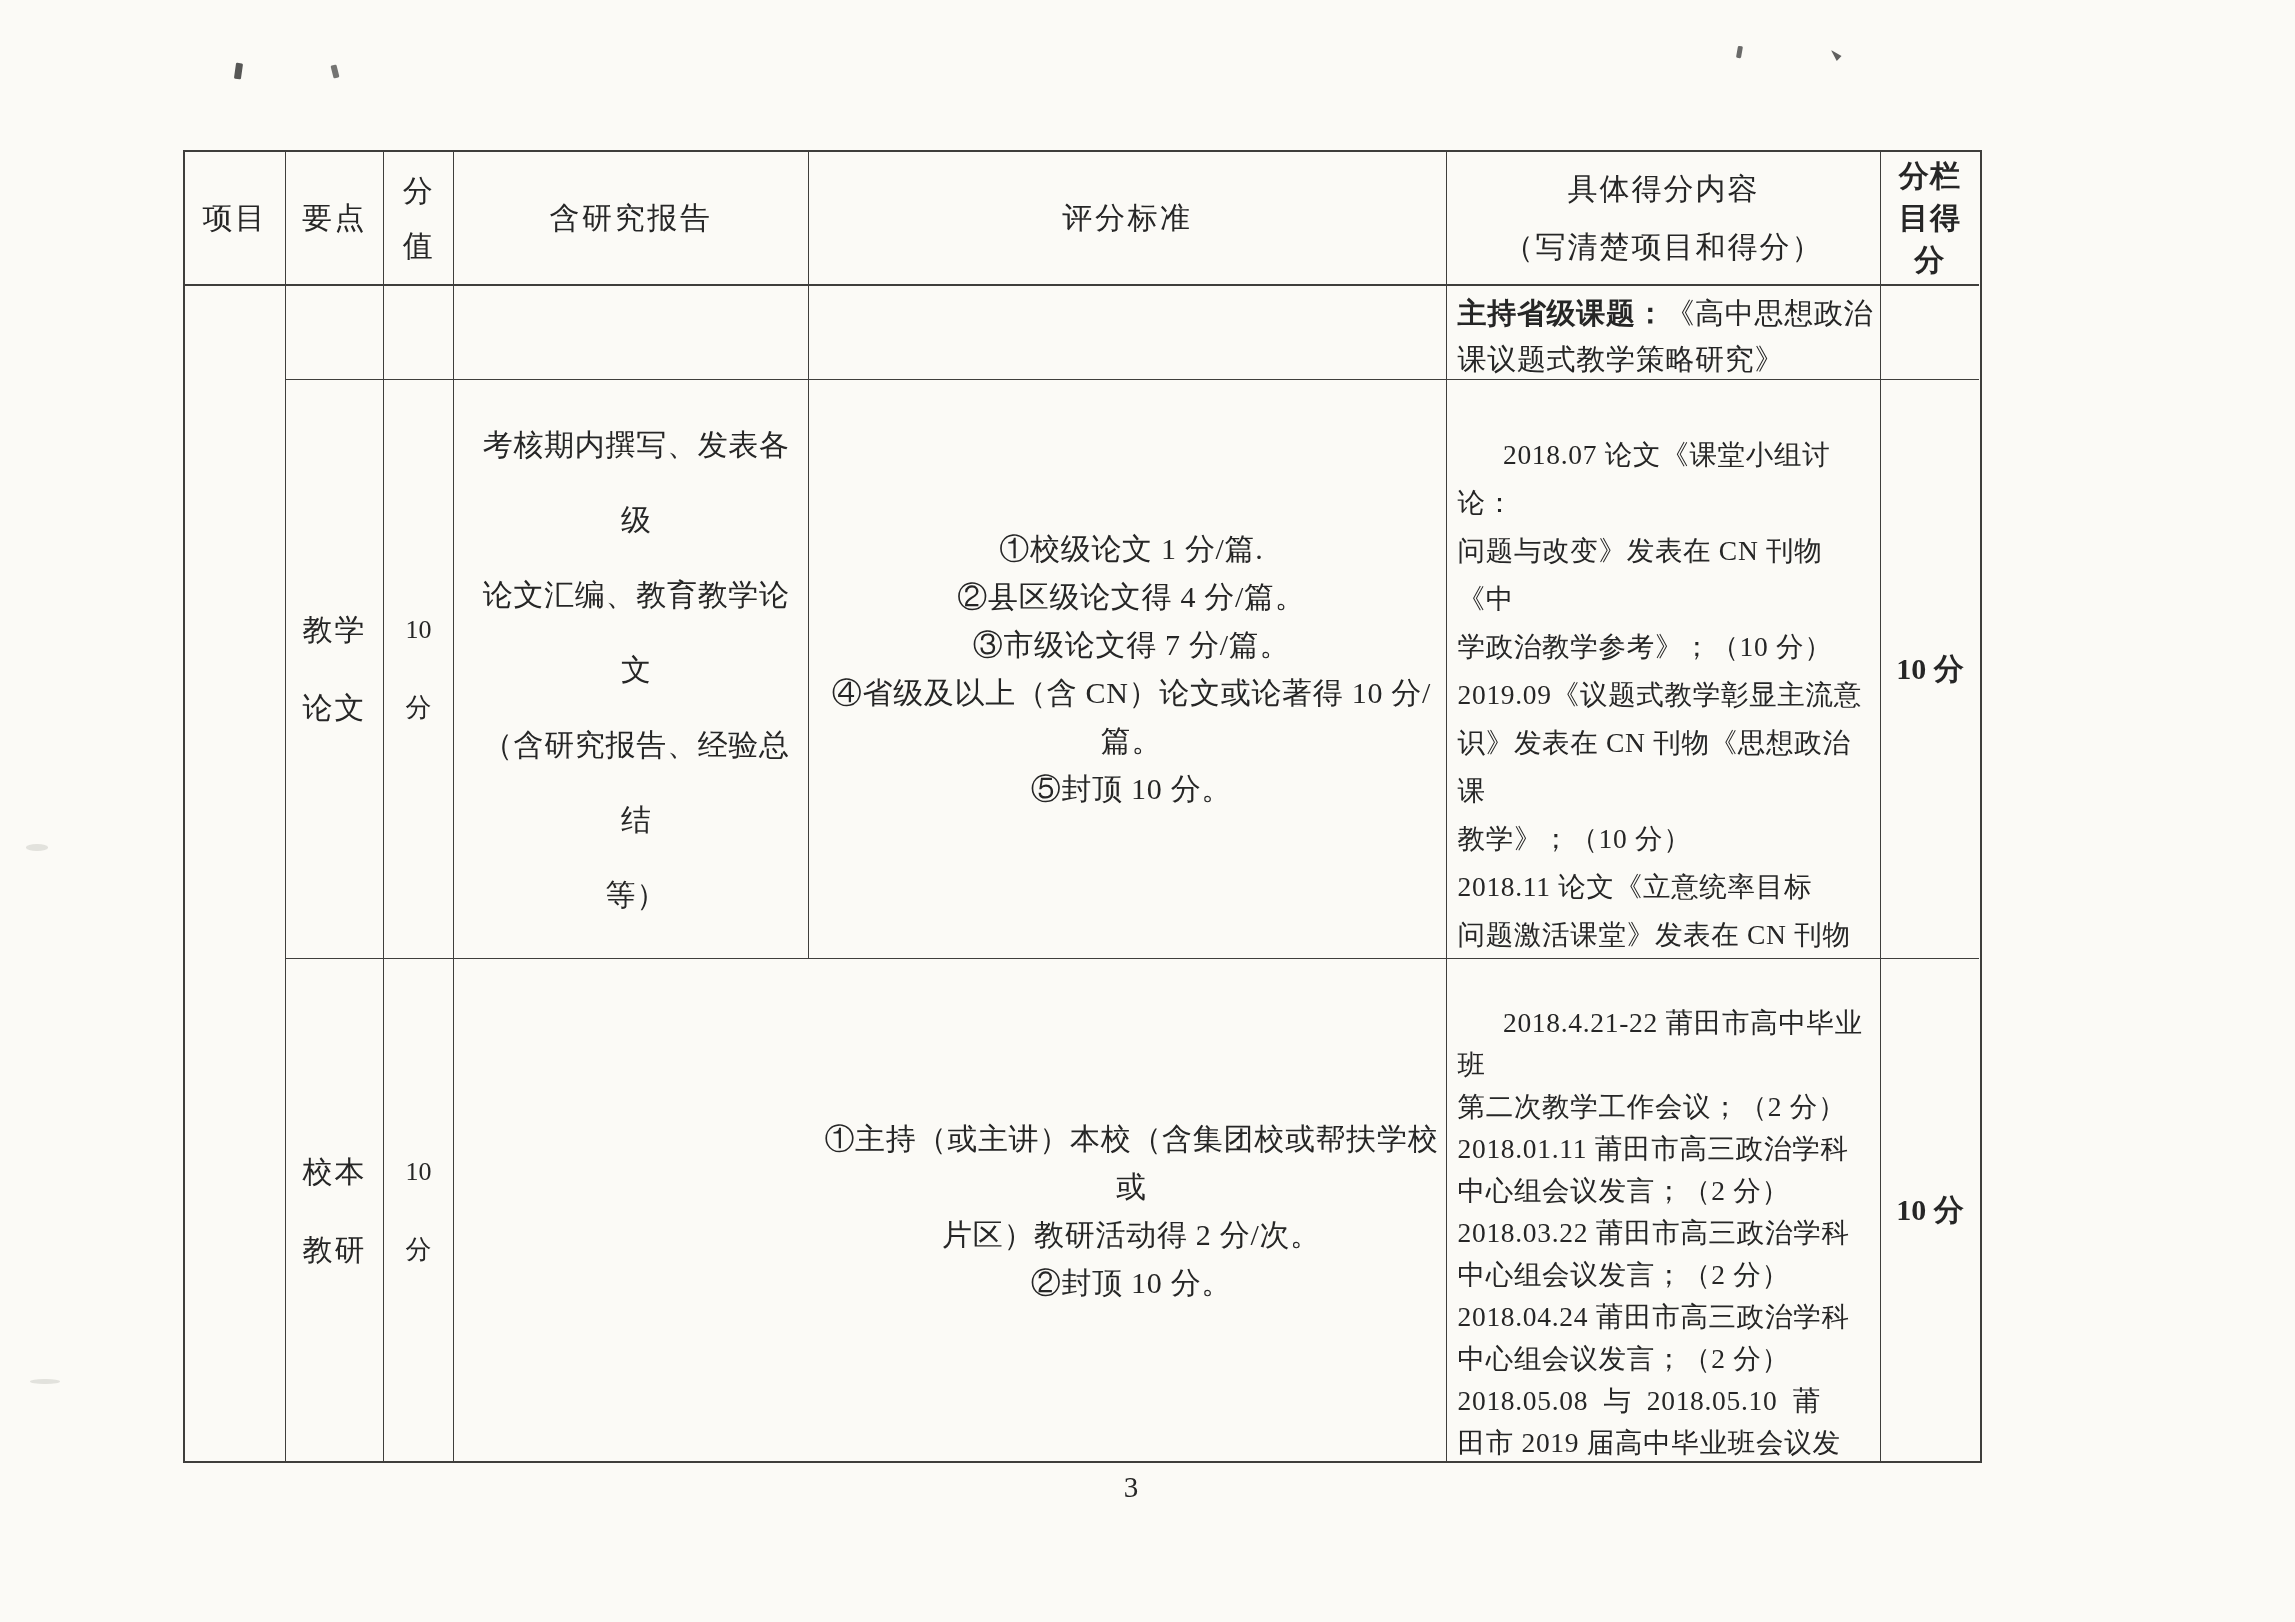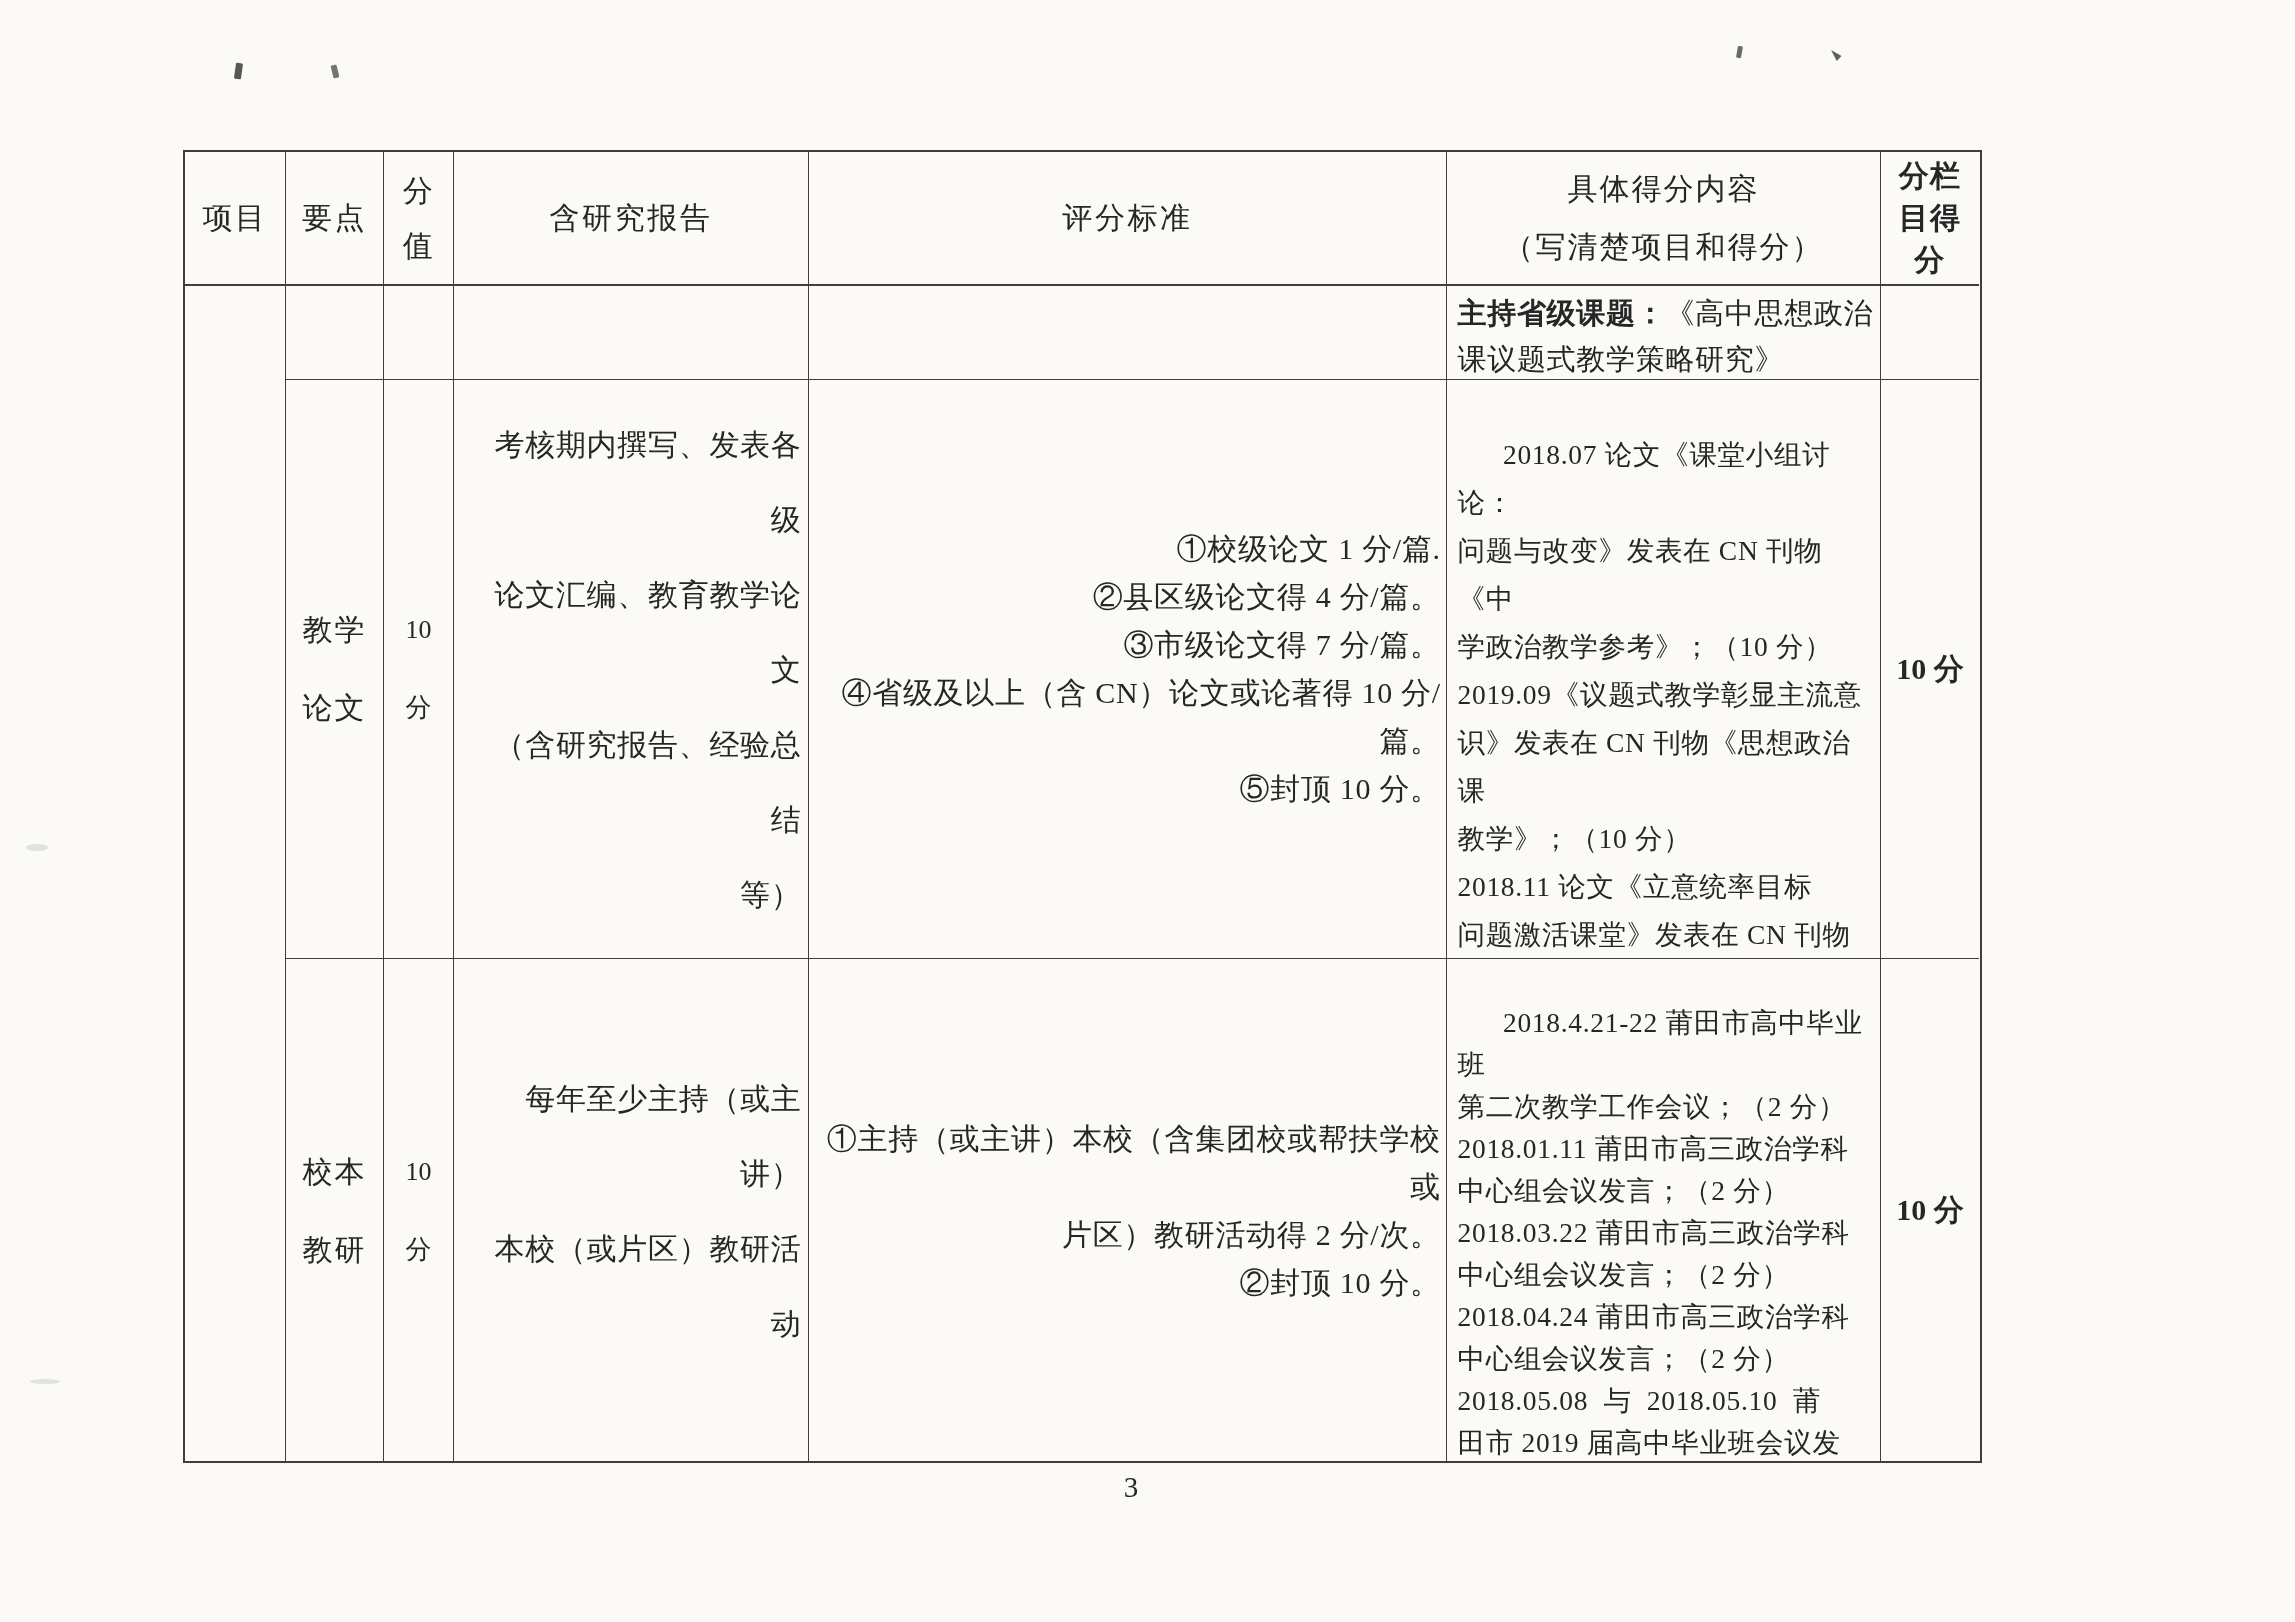--- a/index.html
+++ b/index.html
@@ -37,21 +37,21 @@
   .cell.last-col{border-right:none;font-weight:bold;}
   .cell.last-row{border-bottom:none;}
   .cell.hdr{border-bottom:2px solid #3f3e3c;}
   .center{
     display:flex;flex-direction:column;
     justify-content:center;align-items:center;
     text-align:center;
   }
   .vcl{ 
     display:flex;flex-direction:column;justify-content:center;
-    text-align:right;
+    text-align:center;
   }
   .pre{white-space:pre-wrap;}
   .hdr{font-size:30px;letter-spacing:2.6px;}
   .hdr-stack{line-height:55px;letter-spacing:1.3px;}
   .hdr-stack3{line-height:42px;letter-spacing:1.3px;}
   .hdr-two{line-height:58px;letter-spacing:2px;}
   .keypoint{font-size:30px;line-height:78px;letter-spacing:2px;}
   .scoreval{font-size:26px;line-height:78px;}
   .cond{font-size:30px;line-height:75px;padding-left:17px;padding-right:6.5px;letter-spacing:0.7px;}
   .crit{font-size:30px;line-height:48px;padding-left:13px;padding-right:5.2px;letter-spacing:0.7px;}
@@ -169,24 +169,20 @@
     </div>
 
     <div class="cell center keypoint pre last-row" style="grid-row:4;grid-column:2;">
       <span class="pre">校本
 教研</span>
     </div>
     <div class="cell center scoreval pre last-row" style="grid-row:4;grid-column:3;">
       <span class="pre">10
 分</span>
     </div>
-    <div class="cell vcl cond pre last-row" style="grid-row:4;grid-column:4;">
-      <span class="pre">每年至少主持（或主讲）
-本校（或片区）教研活动</span>
-    </div>
     <div class="cell vcl crit pre last-row" style="grid-row:4;grid-column:5;">
       <span class="pre">①主持（或主讲）本校（含集团校或帮扶学校或
 片区）教研活动得 2 分/次。
 ②封顶 10 分。</span>
     </div>
     <div class="cell detail detail-r3 pre last-row" style="grid-row:4;grid-column:6;">
       <span class="pre">2018.4.21-22 莆田市高中毕业班
 第二次教学工作会议；（2 分）
 2018.01.11 莆田市高三政治学科
 中心组会议发言；（2 分）

